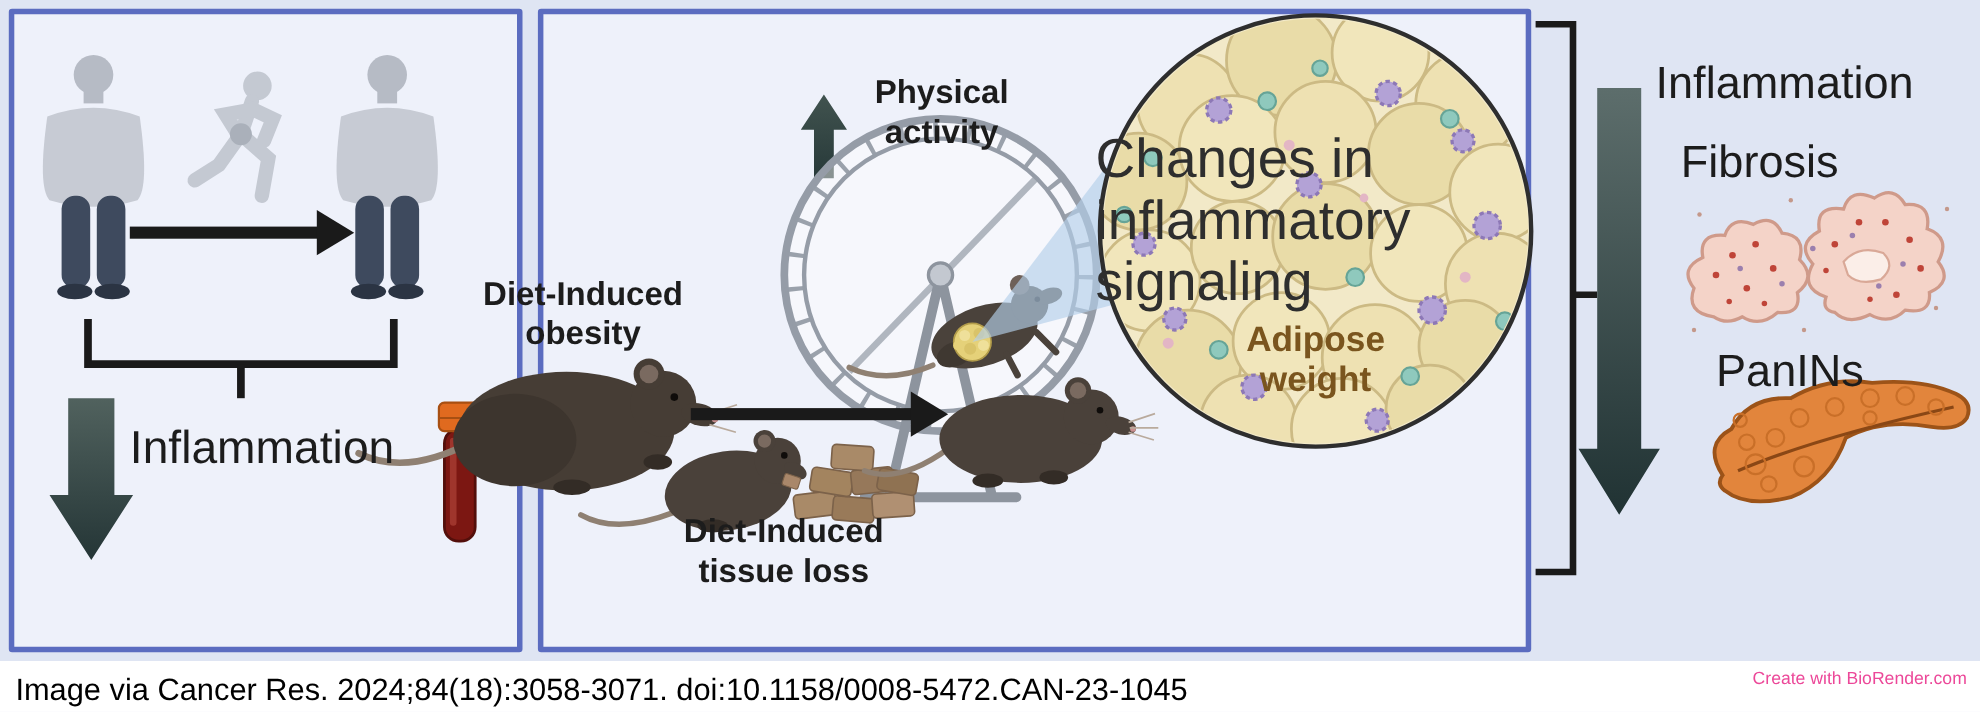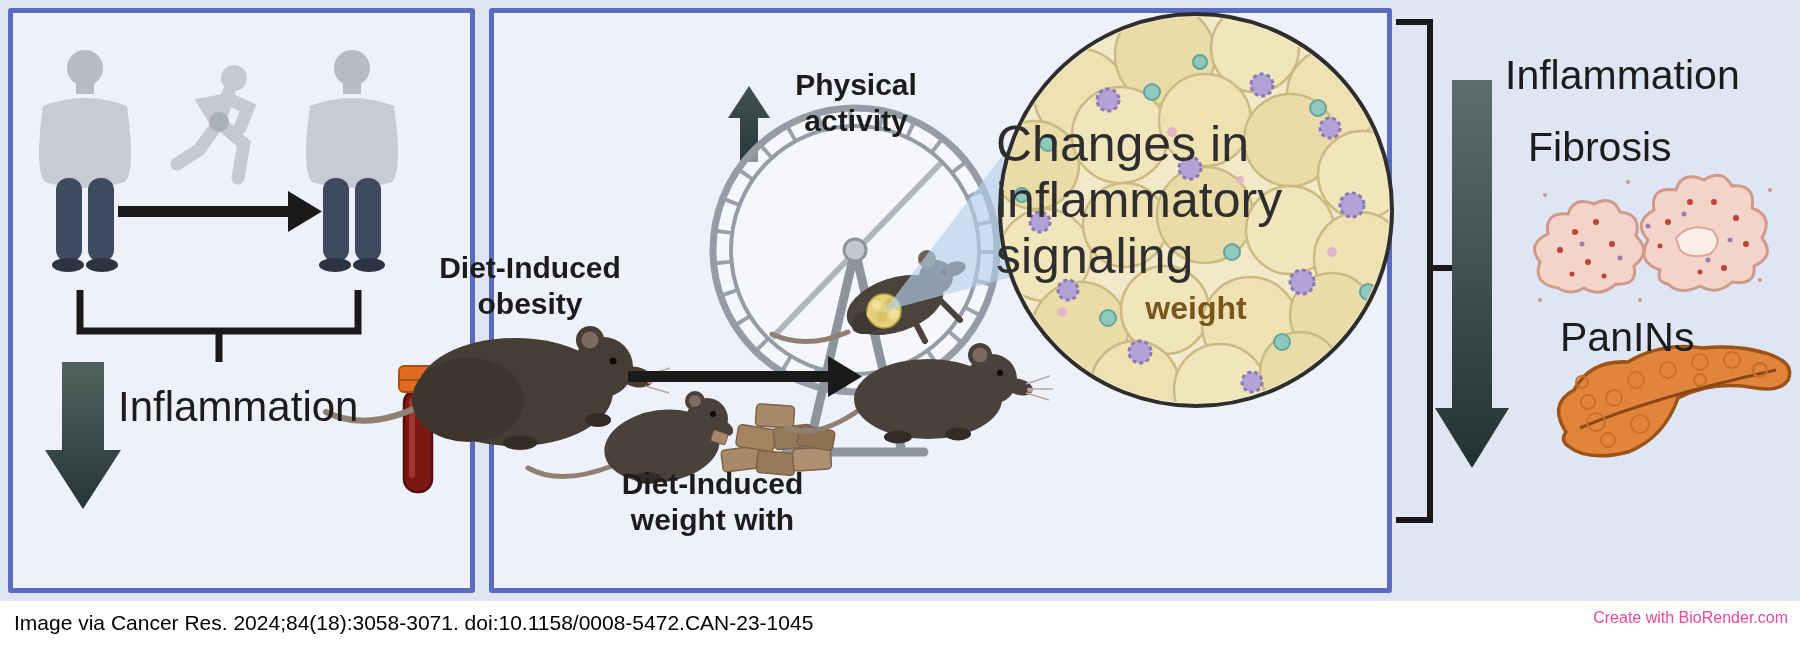--- a/index.html
+++ b/index.html
@@ -11,21 +11,21 @@
   .panel.left   { left:8px;   top:8px; width:467px; height:585px; }
   .panel.center { left:489px; top:8px; width:903px; height:585px; }
   svg.art { position:absolute; left:0; top:0; z-index:2; pointer-events:none; }
   .txt { position:absolute; z-index:3; color:#1c1c1c; white-space:nowrap; }
   .big { font-size:42px; }
   .bold2 { font-size:30px; font-weight:700; text-align:center; line-height:36px; }
   .inset-title { font-size:50px; line-height:56px; text-align:left; color:#2e2e2e; }
   .inset-label { font-size:32px; line-height:36px; font-weight:700; text-align:center; color:#7a551e; }
   .rlabel { font-size:41px; }
   .footer { position:absolute; left:0; top:601px; width:1800px; height:46px; background:#ffffff; z-index:4; }
-  .footer-text { position:absolute; left:14px; top:10px; font-size:21px; color:#000000; }
+  .footer-text { position:absolute; left:14px; top:10px; font-size:28px; color:#000000; }
   .credit-text { position:absolute; right:12px; top:8px; font-size:16px; color:#ec4899; }
 </style>
 </head>
 <body>
 
 <div class="stage">
   <div class="scene"></div>
   <div class="panel left"></div>
   <div class="panel center"></div>
 
@@ -312,30 +312,31 @@
     <div>activity</div>
   </div>
 
   <div class="txt bold2" style="left:430px; top:250px; width:200px;">
     <div>Diet-Induced</div>
     <div>obesity</div>
   </div>
 
   <div class="txt bold2" style="left:580px; top:466px; width:265px;">
     <div>Diet-Induced</div>
-    <div>weight with</div>
+    <div>tissue loss</div>
   </div>
 
   <div class="txt inset-title" style="left:996px; top:116px; width:400px;">
     <div>Changes in</div>
     <div>inflammatory</div>
     <div>signaling</div>
   </div>
 
   <div class="txt inset-label" style="left:996px; top:290px; width:400px;">
+    <div>Adipose</div>
     <div>weight</div>
   </div>
 
   <div class="txt rlabel" style="left:1505px; top:52px;">Inflammation</div>
 
   <div class="txt rlabel" style="left:1528px; top:124px;">Fibrosis</div>
 
   <div class="txt rlabel" style="left:1560px; top:314px;">PanINs</div>
 
 

